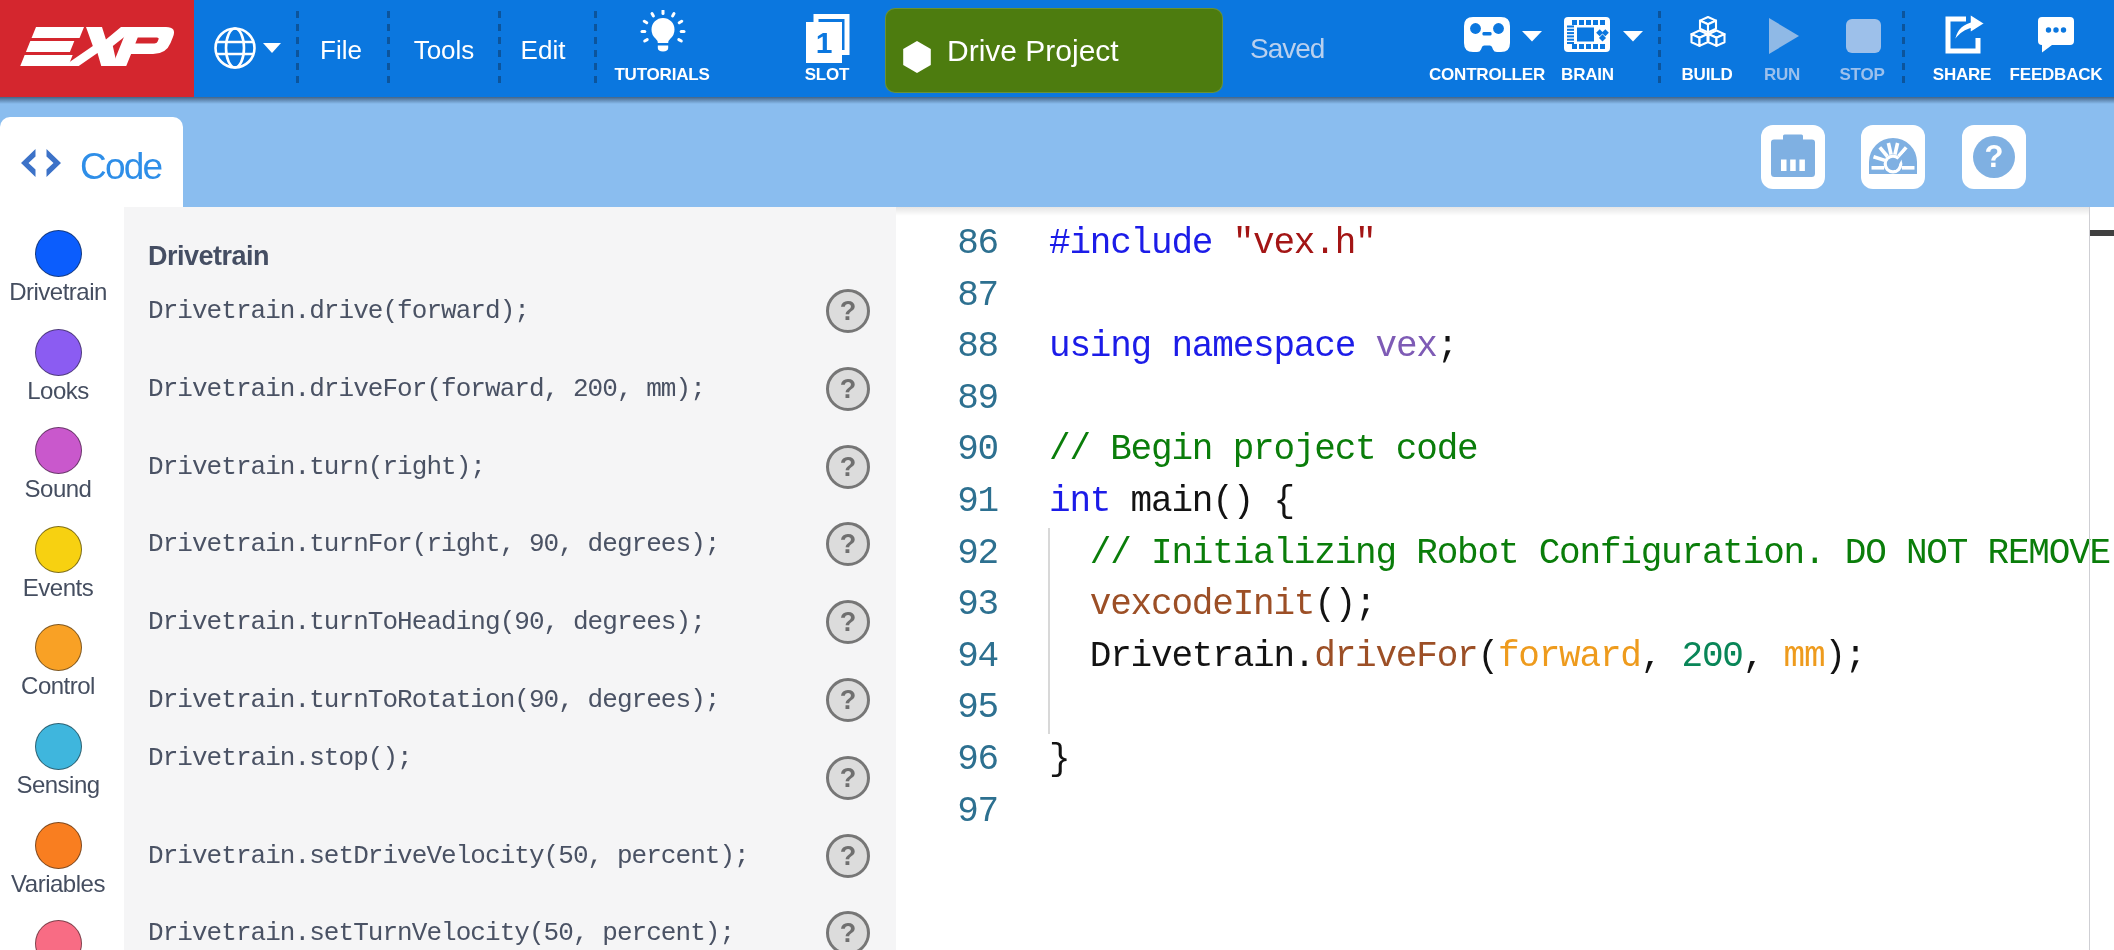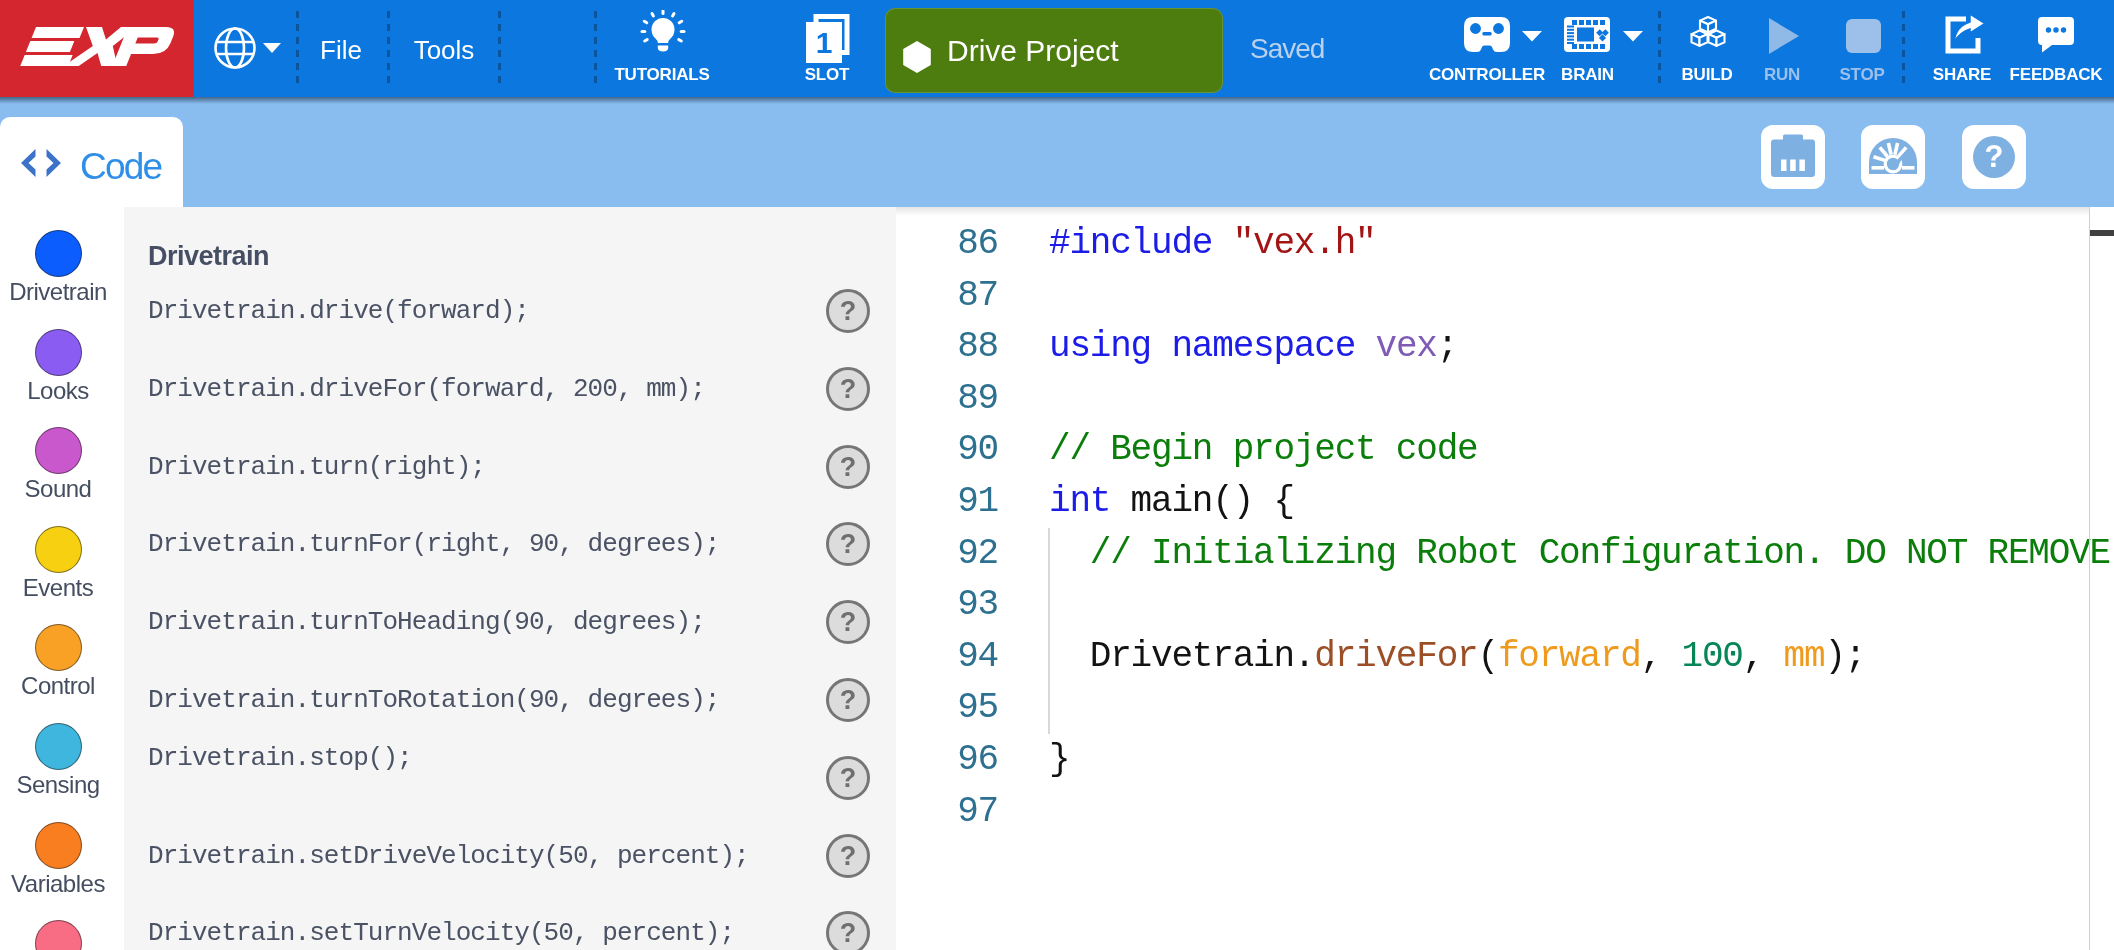--- a/index.html
+++ b/index.html
@@ -71,20 +71,21 @@
             <line x1="3" y1="18" x2="41" y2="18"></line>
             <line x1="3" y1="30" x2="41" y2="30"></line>
           </g>
           <path d="M50 19 L68 19 L59 29 Z" fill="#fff"></path>
         </svg></div>
     <div class="vsep" style="left:296px;"></div>
     <div class="mi" style="left:301px; width:80px;">File</div>
     <div class="vsep" style="left:387px;"></div>
     <div class="mi" style="left:399px; width:90px;">Tools</div>
     <div class="vsep" style="left:498px;"></div>
+    <div class="mi" style="left:498px; width:90px;">Edit</div>
     <div class="vsep" style="left:594px;"></div>
     <div class="iconbtn" style="left:617px; width:90px;">
       <div class="icon abs" id="ic-bulb" style="left:23px; top:10px;"><svg width="46" height="48" viewBox="0 0 46 48">
             <g fill="#fff">
               <path d="M23 8 a11.5 11.5 0 0 1 11.5 11.5 q0 5.5 -4 9 q-2.3 2 -2.3 4.5 l-10.4 0 q0 -2.5 -2.3 -4.5 q-4 -3.5 -4 -9 A11.5 11.5 0 0 1 23 8 Z"></path>
               <path d="M17.8 35.5 h10.4 v2.6 q0 3.4 -5.2 3.4 q-5.2 0 -5.2 -3.4 Z"></path>
             </g>
             <g stroke="#fff" stroke-width="3" stroke-linecap="round">
               <line x1="23" y1="0.8" x2="23" y2="3.4"></line>
               <line x1="12" y1="3.6" x2="13.4" y2="6"></line>
@@ -296,22 +297,23 @@
       <div class="ln" style="top:114.2px;">88</div>
       <div class="cl" style="left:153px; top:114.2px;"><span class="kw">using</span><span class="pl"> </span><span class="kw">namespace</span><span class="pl"> </span><span class="ns">vex</span><span class="pl">;</span></div>
       <div class="ln" style="top:165.8px;">89</div>
       <div class="ln" style="top:217.4px;">90</div>
       <div class="cl" style="left:153px; top:217.4px;"><span class="cm">// Begin project code</span></div>
       <div class="ln" style="top:269.0px;">91</div>
       <div class="cl" style="left:153px; top:269.0px;"><span class="kw">int</span><span class="pl"> main() {</span></div>
       <div class="ln" style="top:320.6px;">92</div>
       <div class="cl" style="left:153px; top:320.6px;"><span class="pl">  </span><span class="cm">// Initializing Robot Configuration. DO NOT REMOVE!</span></div>
       <div class="ln" style="top:372.2px;">93</div>
+      <div class="cl" style="left:153px; top:372.2px;"><span class="pl">  </span><span class="fn">vexcodeInit</span><span class="pl">();</span></div>
       <div class="ln" style="top:423.8px;">94</div>
-      <div class="cl" style="left:153px; top:423.8px;"><span class="pl">  Drivetrain.</span><span class="fn">driveFor</span><span class="pl">(</span><span class="en">forward</span><span class="pl">, </span><span class="num">100</span><span class="pl">, </span><span class="en">mm</span><span class="pl">);</span></div>
+      <div class="cl" style="left:153px; top:423.8px;"><span class="pl">  Drivetrain.</span><span class="fn">driveFor</span><span class="pl">(</span><span class="en">forward</span><span class="pl">, </span><span class="num">200</span><span class="pl">, </span><span class="en">mm</span><span class="pl">);</span></div>
       <div class="ln" style="top:475.4px;">95</div>
       <div class="ln" style="top:527.0px;">96</div>
       <div class="cl" style="left:153px; top:527.0px;"><span class="pl">}</span></div>
       <div class="ln" style="top:578.6px;">97</div>
       <div id="edshadow"></div>
       <div id="sbline"></div>
       <div id="sbmark"></div>
     </div>
   </div>
 </div>

